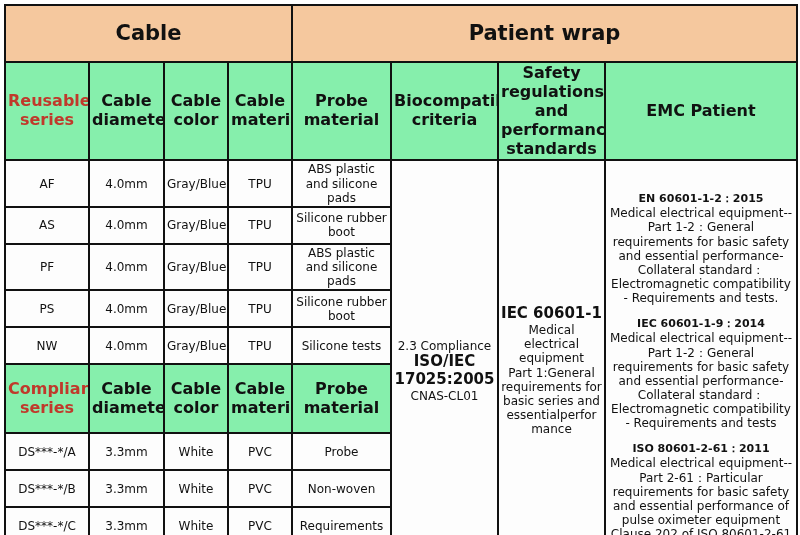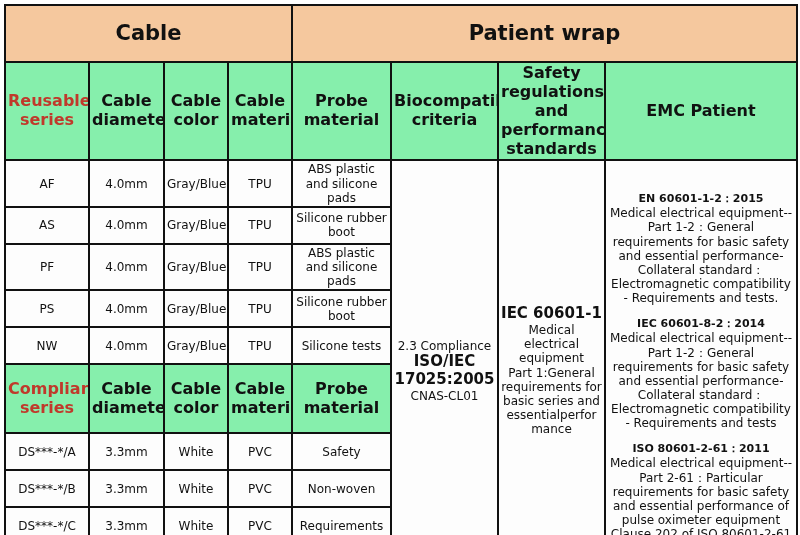--- a/index.html
+++ b/index.html
@@ -119,21 +119,21 @@
           <span class="wrap-body">Medical electrical equipment
 Part 1:General requirements for basic series and essentialperformance</span>
         </td>
         <td class="tall-cell emc-cell" rowspan="10">
           <div class="emc-section">
             <div class="emc-title">EN 60601-1-2：2015</div>
             <div class="emc-body">Medical electrical equipment--
 Part 1-2：General requirements for basic safety and essential performance-Collateral standard：Electromagnetic compatibility - Requirements and tests.</div>
           </div>
           <div class="emc-section">
-            <div class="emc-title">IEC 60601-8-2：2014</div>
+            <div class="emc-title">IEC 60601-1-9：2014</div>
             <div class="emc-body">Medical electrical equipment--
 Part 1-2：General requirements for basic safety and essential performance-Collateral standard：Electromagnetic compatibility - Requirements and tests</div>
           </div>
           <div class="emc-section">
             <div class="emc-title">ISO 80601-2-61：2011</div>
             <div class="emc-body">Medical electrical equipment--
 Part 2-61：Particular requirements for basic safety and essential performance of pulse oximeter equipment
 Clause 202 of ISO 80601-2-61</div>
           </div>
         </td>
@@ -177,21 +177,21 @@
         <td>Cable color</td>
         <td>Cable material</td>
         <td>Probe material</td>
       </tr>
 
       <tr class="data-row">
         <td class="series-cell">DS***-*/A</td>
         <td>3.3mm</td>
         <td>White</td>
         <td>PVC</td>
-        <td>Safety</td>
+        <td>Probe</td>
       </tr>
 
       <tr class="data-row">
         <td class="series-cell">DS***-*/B</td>
         <td>3.3mm</td>
         <td>White</td>
         <td>PVC</td>
         <td>Non-woven</td>
       </tr>
 

